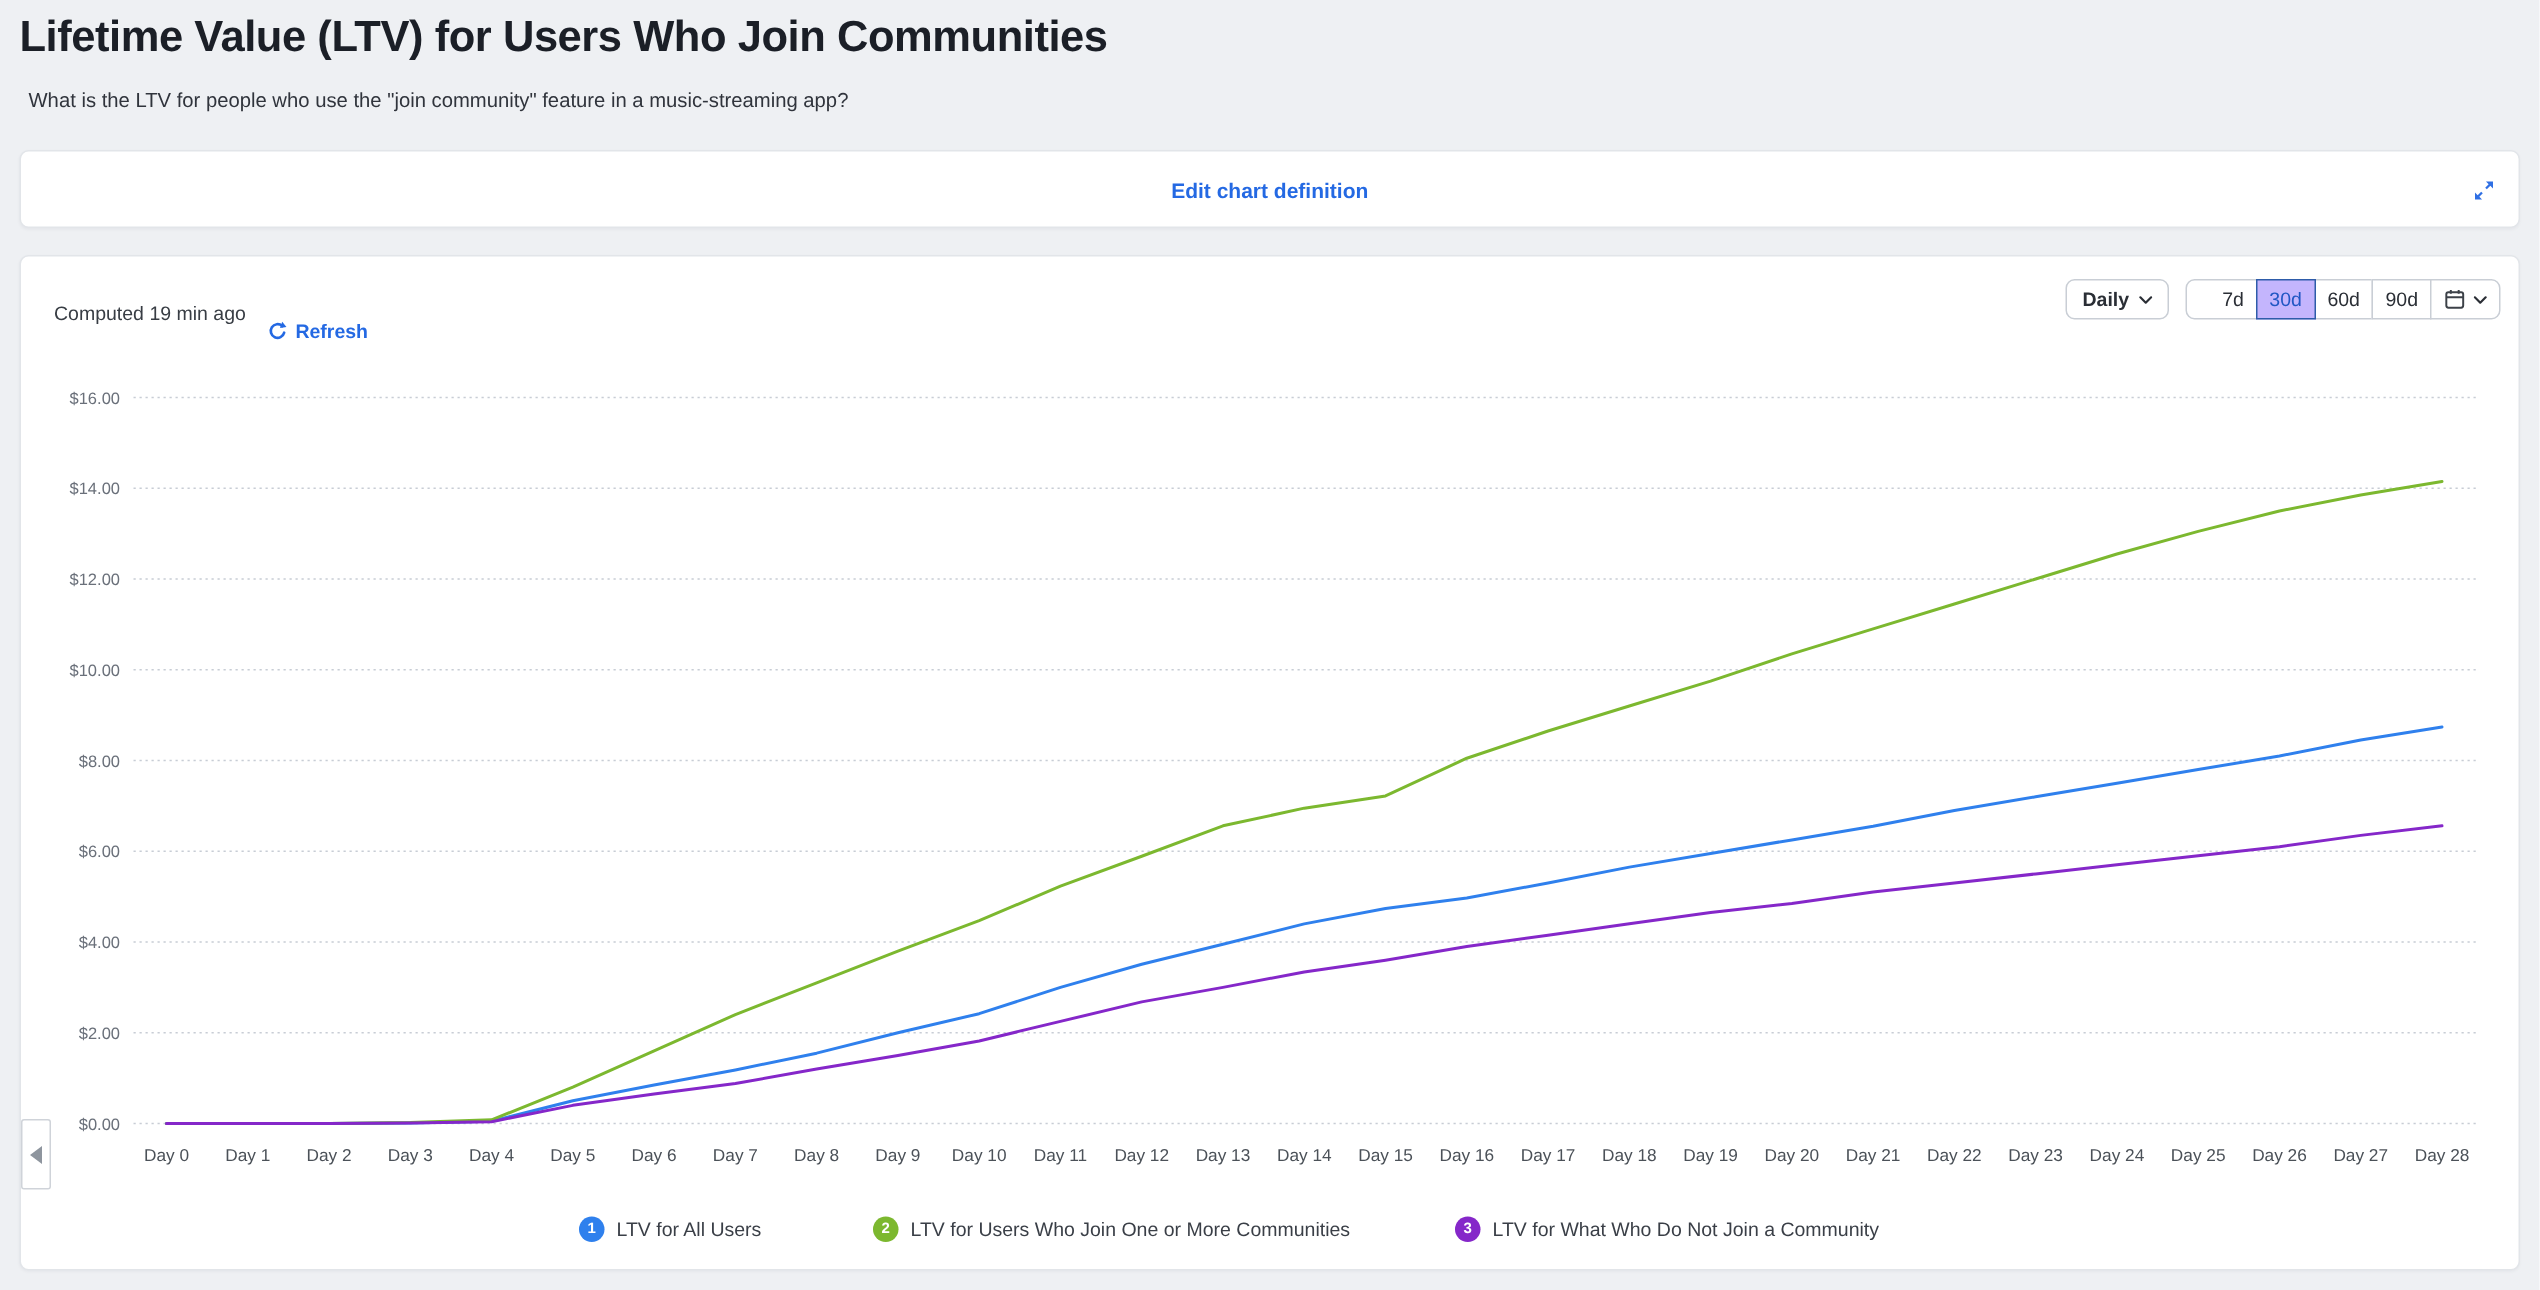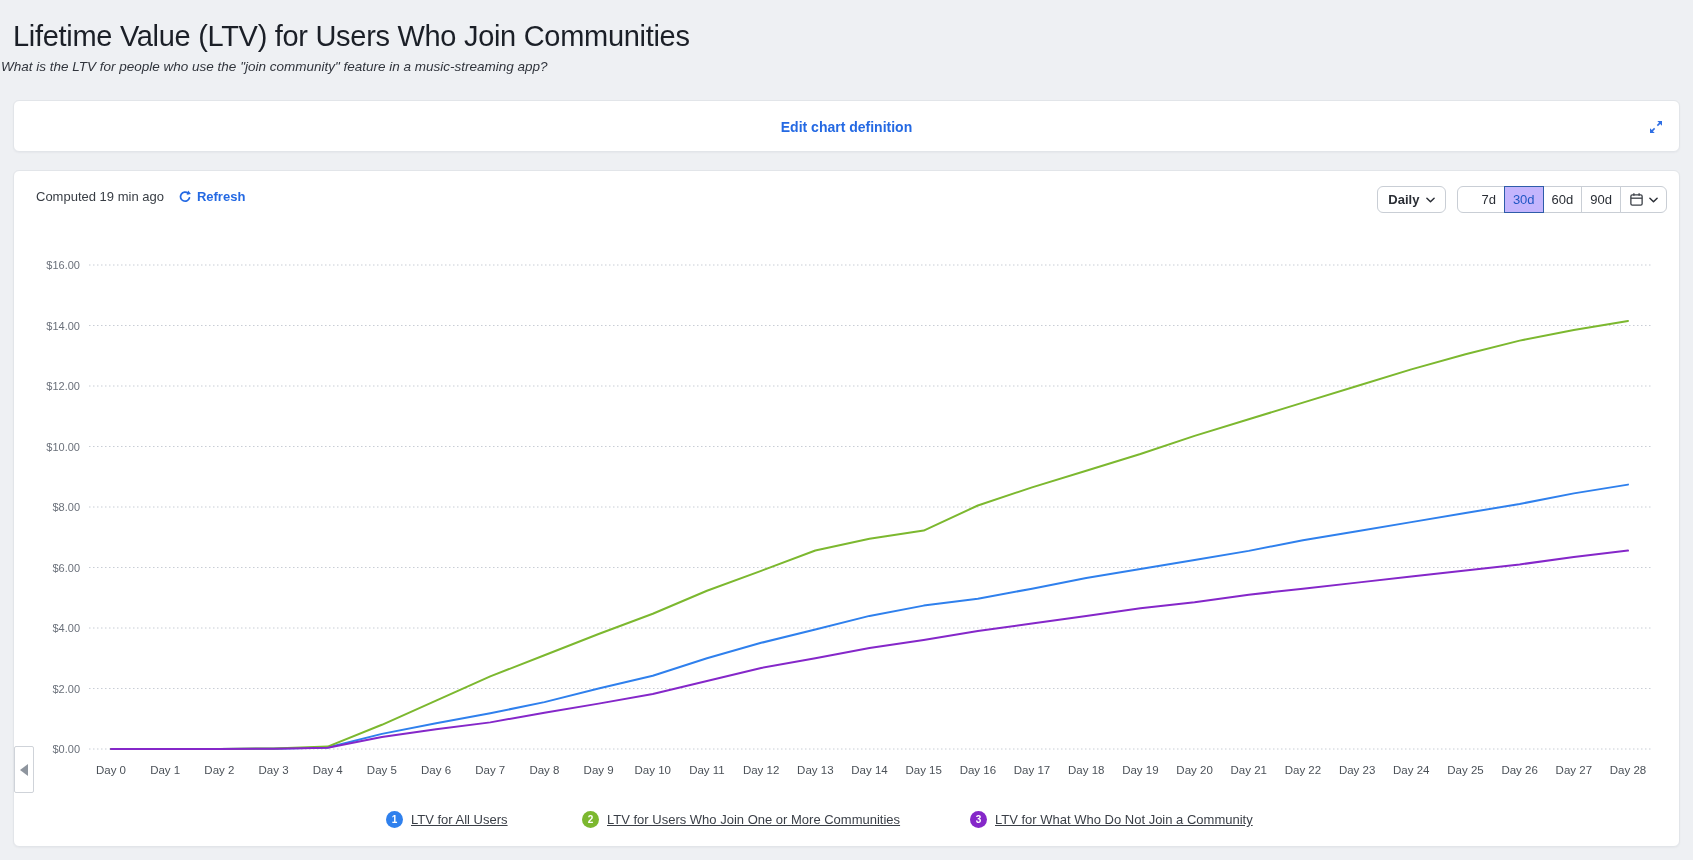--- a/index.html
+++ b/index.html
@@ -5,26 +5,26 @@
   * { margin:0; padding:0; box-sizing:border-box; }
   html,body { width:1693px; height:860px; }
   body {
     background:#eef0f3;
     font-family:"Liberation Sans", sans-serif;
     position:relative;
     overflow:hidden;
     color:#1b1f27;
   }
   .page-title {
-    position:absolute; left:13px; top:20px;
-    font-size:29px; font-weight:400; letter-spacing:-0.3px; color:#1b1f27;
+    position:absolute; left:13px; top:9px;
+    font-size:29px; font-weight:700; letter-spacing:-0.3px; color:#1b1f27;
   }
   .page-subtitle {
-    position:absolute; left:1px; top:59px;
-    font-size:13.5px; color:#30343c;font-style:italic;
+    position:absolute; left:19px; top:59px;
+    font-size:13.5px; color:#30343c;
   }
   .card {
     position:absolute; left:13px; width:1667px;
     background:#ffffff; border:1px solid #e2e5e9; border-radius:6px;
     box-shadow:0 1px 2px rgba(30,35,45,0.04);
   }
   .def-bar { top:100px; height:52px;text-align:right; }
   .def-link {
     position:absolute; left:0; right:0; top:0; height:52px;
     display:flex; align-items:center; justify-content:center;
@@ -35,21 +35,21 @@
     display:flex; align-items:center; justify-content:center;
   }
   .chart-card { top:170px; height:677px; }
   .computed-row {
     position:absolute; left:22px; top:18px;
     display:flex; align-items:center; gap:14px;
   }
   .computed-text { font-size:13px; color:#383d44; }
   .refresh-btn {
     display:flex; align-items:center; gap:5px; cursor:pointer;
-    color:#2469e3; font-size:13px; font-weight:700;
+    color:#2469e3; font-size:13px; font-weight:700;margin-top:24px;
   }
   .controls {
     position:absolute; right:12px; top:15px;
     display:flex; align-items:flex-start; gap:11px;
   }
   .btn {
     height:27px; background:#fff; border:1px solid #c9ced5;
     display:flex; align-items:center; justify-content:center;
     font-size:13px; color:#2a2e35; cursor:pointer;
   }
@@ -65,21 +65,21 @@
   #chart-svg { position:absolute; left:0; top:60px; }
   .legend { position:absolute; left:0; top:640px; width:100%; height:30px; }
   .legend-item {
     position:absolute; top:0; display:flex; align-items:center; gap:8px; cursor:pointer;
   }
   .legend-badge {
     width:17px; height:17px; border-radius:50%; flex:0 0 auto;
     display:flex; align-items:center; justify-content:center;
     color:#fff; font-size:10px; font-weight:700;
   }
-  .legend-label { font-size:13px; color:#3a3f47;text-decoration:underline; }
+  .legend-label { font-size:13px; color:#3a3f47; }
   .collapse-handle {
     position:absolute; left:0; top:575px; width:20px; height:47px;
     background:#fff; border:1px solid #cfd3d9; border-radius:2px;
     display:flex; align-items:center; justify-content:center; cursor:pointer;
   }
   .tri-left {
     width:0; height:0;
     border-top:6px solid transparent; border-bottom:6px solid transparent;
     border-right:8px solid #8e959e;
   }

